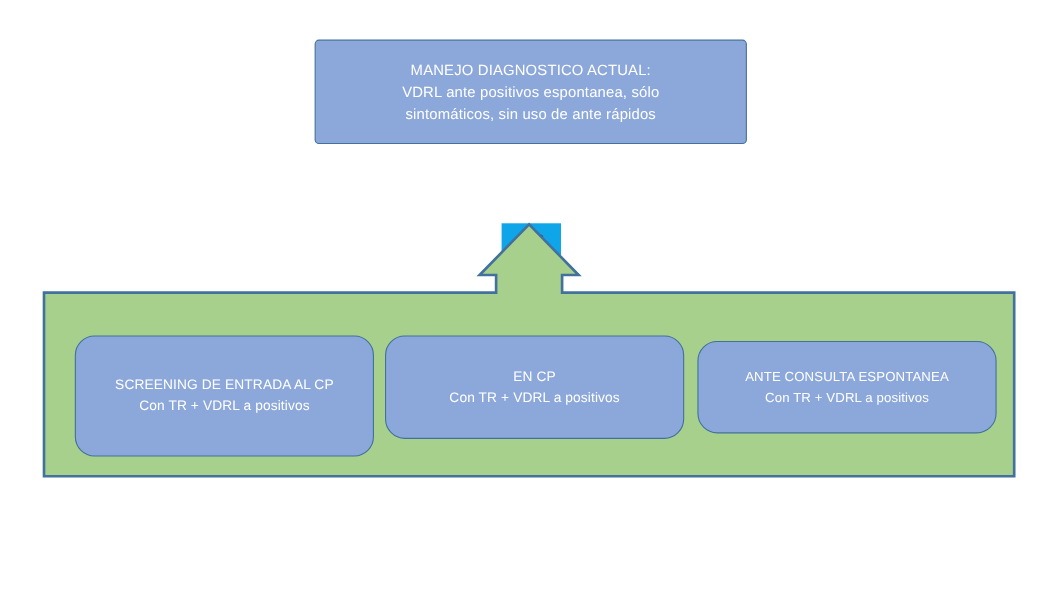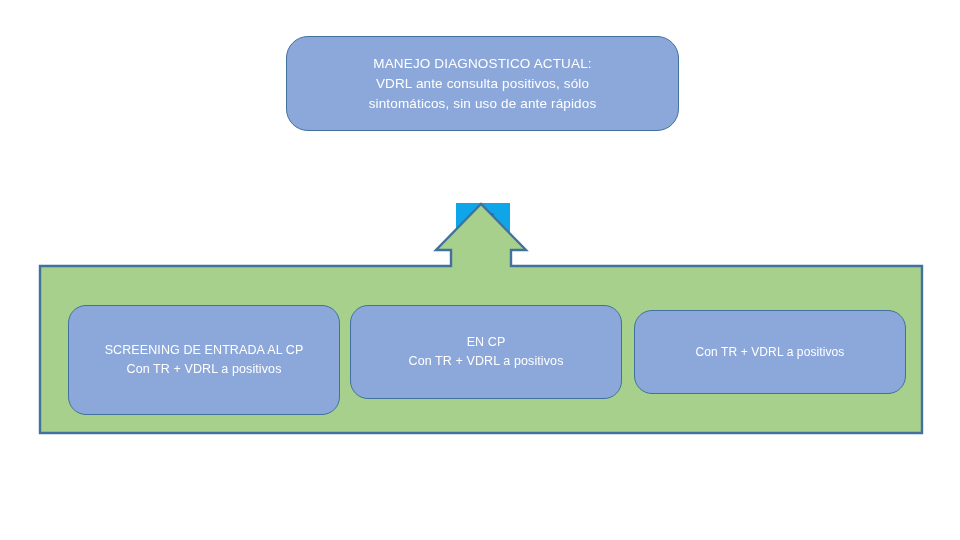--- a/index.html
+++ b/index.html
@@ -26,21 +26,21 @@
   
   .top-box {
     position: absolute;
     left: 286px;
     top: 36px;
     width: 393px;
     height: 95px;
     box-sizing: border-box;
     background: #8ca8da;
     border: 1.6px solid #41719c;
-    border-radius: 22px;
+    border-radius: 4px;
     display: flex;
     align-items: center;
     justify-content: center;
     flex-direction: column;
   }
   .top-box .line {
     color: #ffffff;
     font-size: 13.5px;
     line-height: 20px;
     text-align: center;
@@ -107,21 +107,21 @@
   #box-3 { left: 634px; top: 310px; width: 272px; height: 84px; }
   #box-3 .line { font-size: 12px; }
 </style>
 </head>
 <body>
 
 <div class="stage">
 
   <div class="top-box">
     <div class="line">MANEJO DIAGNOSTICO ACTUAL:</div>
-    <div class="line">VDRL ante consulta positivos, sólo</div>
+    <div class="line">VDRL ante positivos espontanea, sólo</div>
     <div class="line">sintomáticos, sin uso de ante rápidos</div>
   </div>
 
   <div class="vs-chip">
     <span>V/S</span>
   </div>
 
   <div class="green-group">
     <svg viewBox="0 0 890 240" xmlns="http://www.w3.org/2000/svg">
       <path d="M 4 67
@@ -143,16 +143,17 @@
     <div class="line">SCREENING DE ENTRADA AL CP</div>
     <div class="line">Con TR + VDRL a positivos</div>
   </div>
 
   <div class="inner-box" id="box-2">
     <div class="line">EN CP</div>
     <div class="line">Con TR + VDRL a positivos</div>
   </div>
 
   <div class="inner-box" id="box-3">
+    <div class="line">ANTE CONSULTA ESPONTANEA</div>
     <div class="line">Con TR + VDRL a positivos</div>
   </div>
 
 </div>
 
 </body></html>

